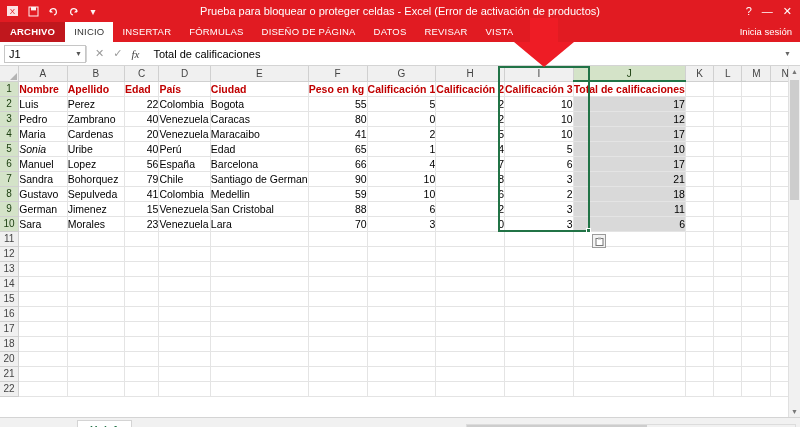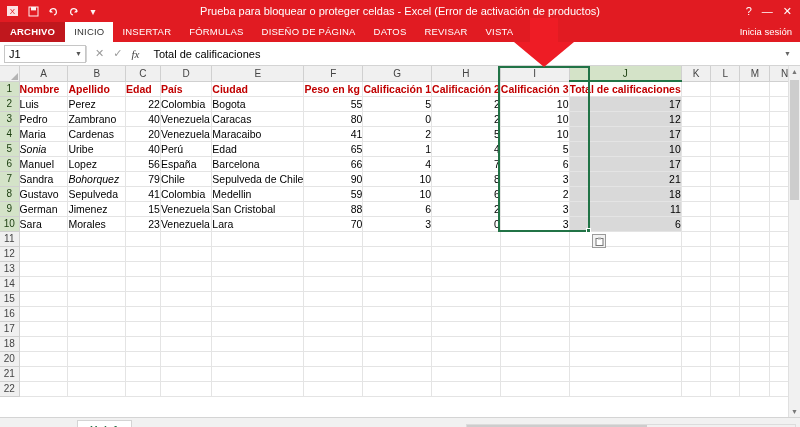--- a/index.html
+++ b/index.html
@@ -406,24 +406,24 @@
             <td class="cell num" style="width: 52px;">6</td>
             <td class="cell num selcol" style="width: 90px;">17</td>
             <td class="cell" style="width: 38px;"></td>
             <td class="cell" style="width: 38px;"></td>
             <td class="cell" style="width: 38px;"></td>
             <td class="cell" style="width: 38px;"></td>
           </tr>
           <tr>
             <td class="rowhead sel">7</td>
             <td class="cell" style="width: 52px;">Sandra</td>
-            <td class="cell" style="width: 60px; font-style: italic;">Bohorquez</td>
+            <td class="cell" style="width: 60px;">Bohorquez</td>
             <td class="cell num" style="width: 38px;">79</td>
             <td class="cell" style="width: 52px;">Chile</td>
-            <td class="cell" style="width: 88px;">Sepulveda de Chile</td>
+            <td class="cell" style="width: 88px;">Santiago de German</td>
             <td class="cell num" style="width: 60px;">90</td>
             <td class="cell num" style="width: 66px;">10</td>
             <td class="cell num" style="width: 60px;">8</td>
             <td class="cell num" style="width: 52px;">3</td>
             <td class="cell num selcol" style="width: 90px;">21</td>
             <td class="cell" style="width: 38px;"></td>
             <td class="cell" style="width: 38px;"></td>
             <td class="cell" style="width: 38px;"></td>
             <td class="cell" style="width: 38px;"></td>
           </tr>

